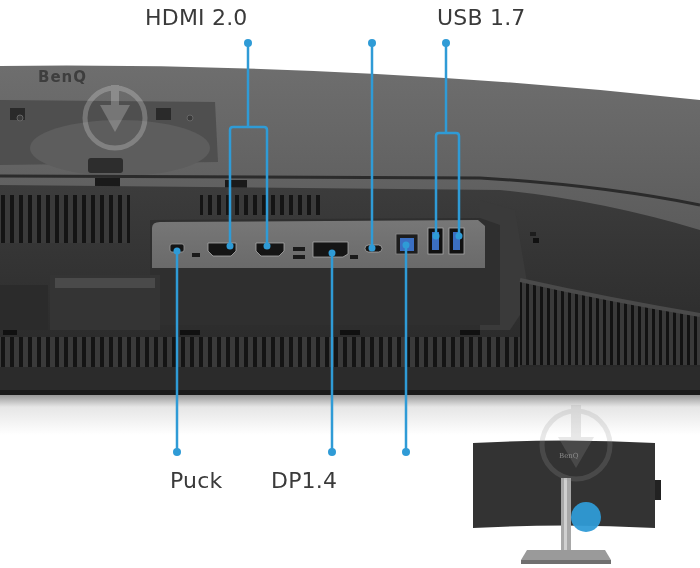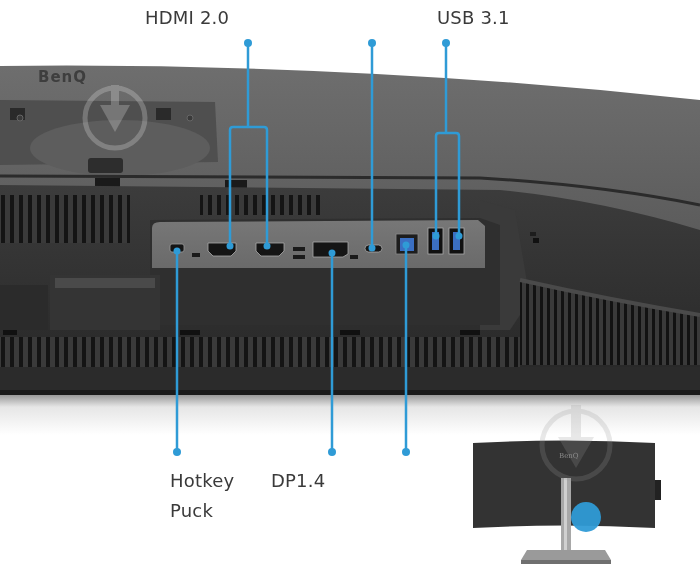--- a/index.html
+++ b/index.html
@@ -8,21 +8,21 @@
 
   .stage { position: absolute; left: 0; top: 0; width: 700px; height: 568px; }
 
   
   .monitor-svg { position: absolute; left: 0; top: 0; }
 
   
   .label {
     position: absolute;
     font-family: "DejaVu Sans", sans-serif;
-    font-size: 18px;
+    font-size: 22px;
     color: #3a3a3a;
     letter-spacing: 0.2px;
     white-space: nowrap;
     line-height: 30px;
   }
   .label-top { top: 3px; }
   .label-bottom { top: 466px; }
   .label-multi { white-space: normal; }
 
   
@@ -187,21 +187,20 @@
       <circle cx="372" cy="248" r="3.5"></circle>
       <circle cx="436" cy="236" r="3.5"></circle>
       <circle cx="459" cy="236" r="3.5"></circle>
       <circle cx="177" cy="251" r="3.5"></circle>
       <circle cx="332" cy="253" r="3.5"></circle>
       <circle cx="406" cy="245" r="3.5"></circle>
     </g>
   </svg>
 
   <div class="label label-top" style="left:145px;">HDMI 2.0</div>
-  <div class="label label-top" style="left:437px;">USB 3.1</div>
+  <div class="label label-top" style="left:437px;">USB 1.7</div>
 
   <div class="label label-bottom label-multi" style="left:170px; width:90px;">
-    <div>Hotkey</div>
     <div>Puck</div>
   </div>
   <div class="label label-bottom" style="left:271px;text-align:right;">DP1.4</div>
 
 </div>
 
 </body></html>

